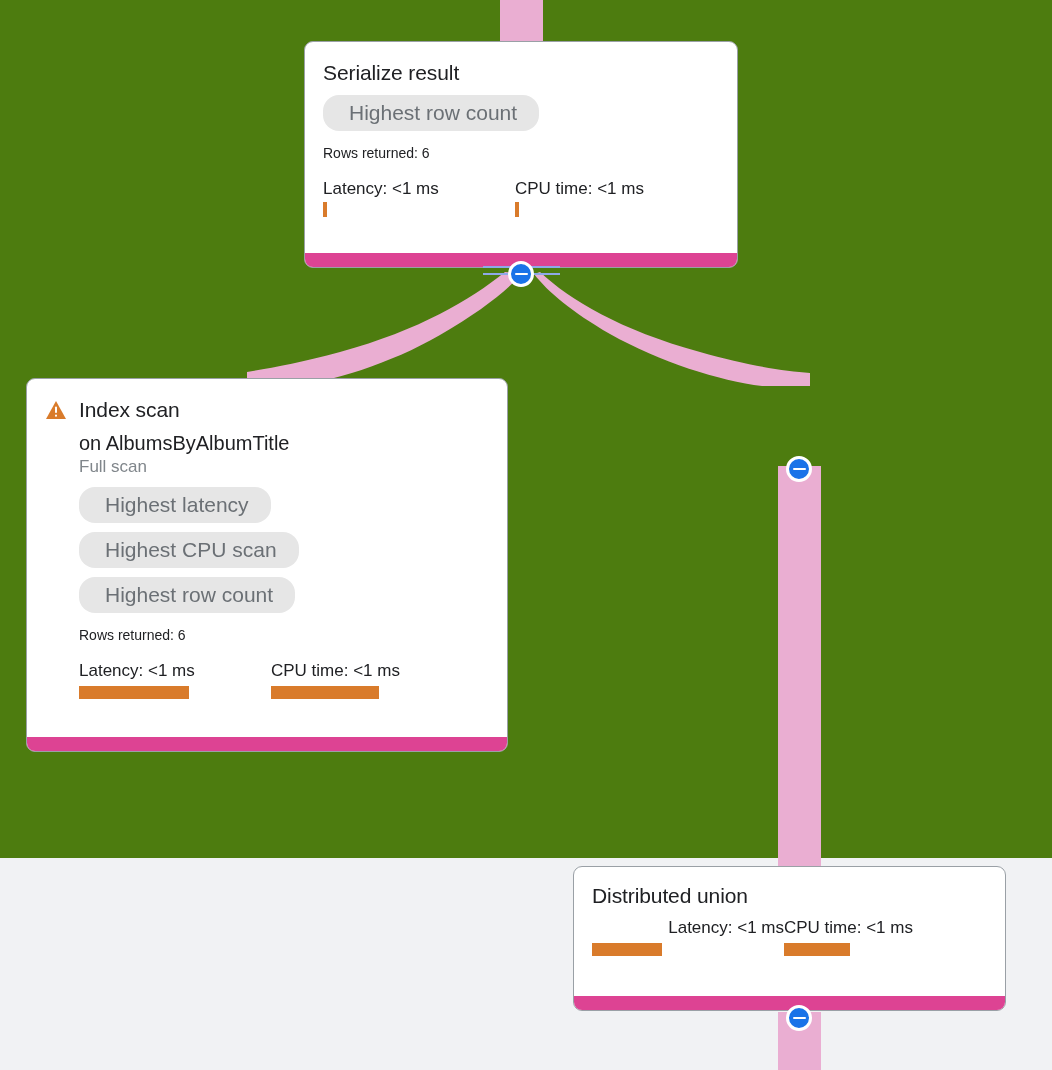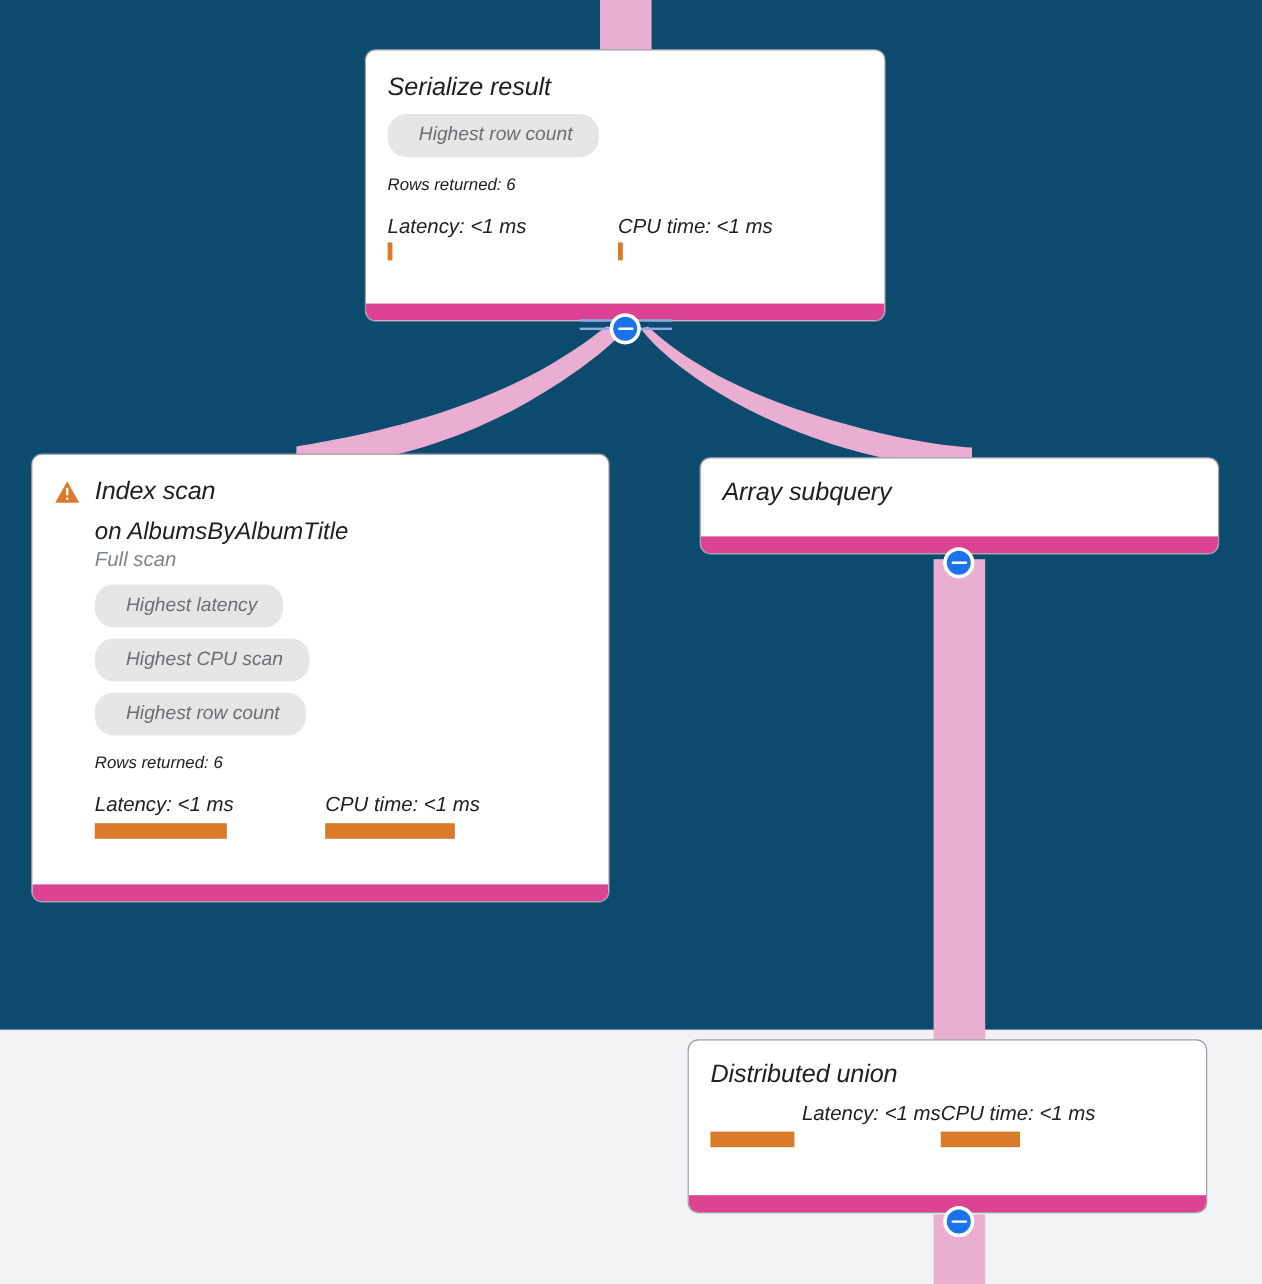--- a/index.html
+++ b/index.html
@@ -10,22 +10,21 @@
     height: 1070px;
     background: #f1f2f4;
     font-family: "Liberation Sans", sans-serif;
     overflow: hidden;
   }
 
   #plan-canvas {
     position: relative;
     width: 1052px;
     height: 858px;
-    background: #0c4a6e;
-    font-style: italic;
+    background: #4d7c0f;
   }
 
   
   #edges-layer {
     position: absolute;
     left: 0; top: 0;
     width: 1052px;
     height: 1070px;
     z-index: 1;
     pointer-events: none;
@@ -93,21 +92,21 @@
     line-height: 23px;
     color: #80868b;
   }
 
   
   .chip {
     display: inline-block;
     background: #e6e6e6;
     color: #6b7075;
     border-radius: 16px;
-    font-size: 16px;
+    font-size: 21px;
     line-height: 21px;
     padding: 7px 22px 8px 26px;
     margin-top: 9px;
     white-space: nowrap;
   }
   .chip-row { display: flex; }
 
   .rows-returned {
     font-size: 14px;
     line-height: 22px;
@@ -256,28 +255,20 @@
           <div class="metric">
             <span class="metric-label">CPU time: &lt;1 ms</span>
             <span class="metric-bar" style="width:108px;"></span>
           </div>
         </div>
       </div>
     </div>
     <div class="node-footer"></div>
   </div>
 
-  <div class="node" style="left:583px; top:381px; width:433px; height:81px;">
-    <div class="node-body" style="padding:16px 18px 10px 18px;">
-      <div class="title-row">
-        <div class="node-title">Array subquery</div>
-      </div>
-    </div>
-    <div class="node-footer"></div>
-  </div>
 
   <div class="collapse-toggle" style="left:786px; top:456px;">
     <span class="minus"></span>
   </div>
 
   <div class="node" style="left:573px; top:866px; width:433px; height:145px;text-align:right;">
     <div class="node-body" style="padding:16px 18px 10px 18px;">
       <div class="title-row">
         <div class="node-title">Distributed union</div>
       </div>

